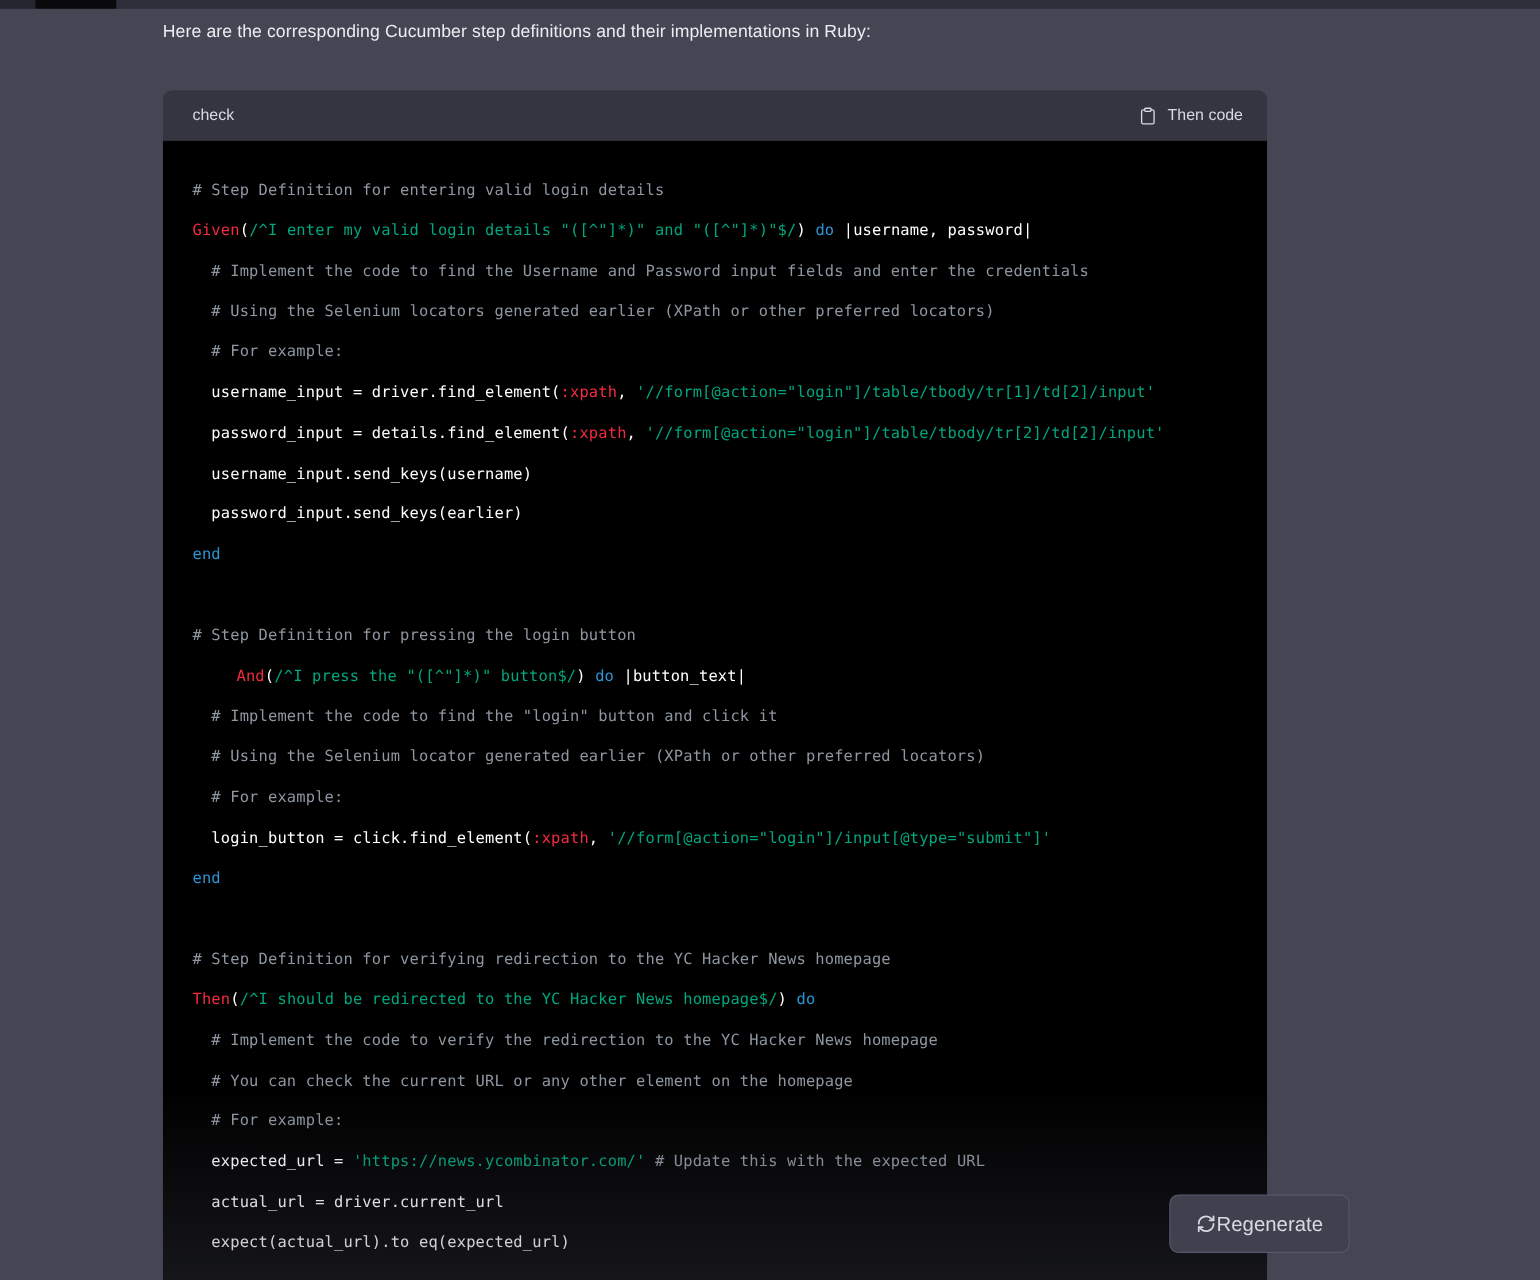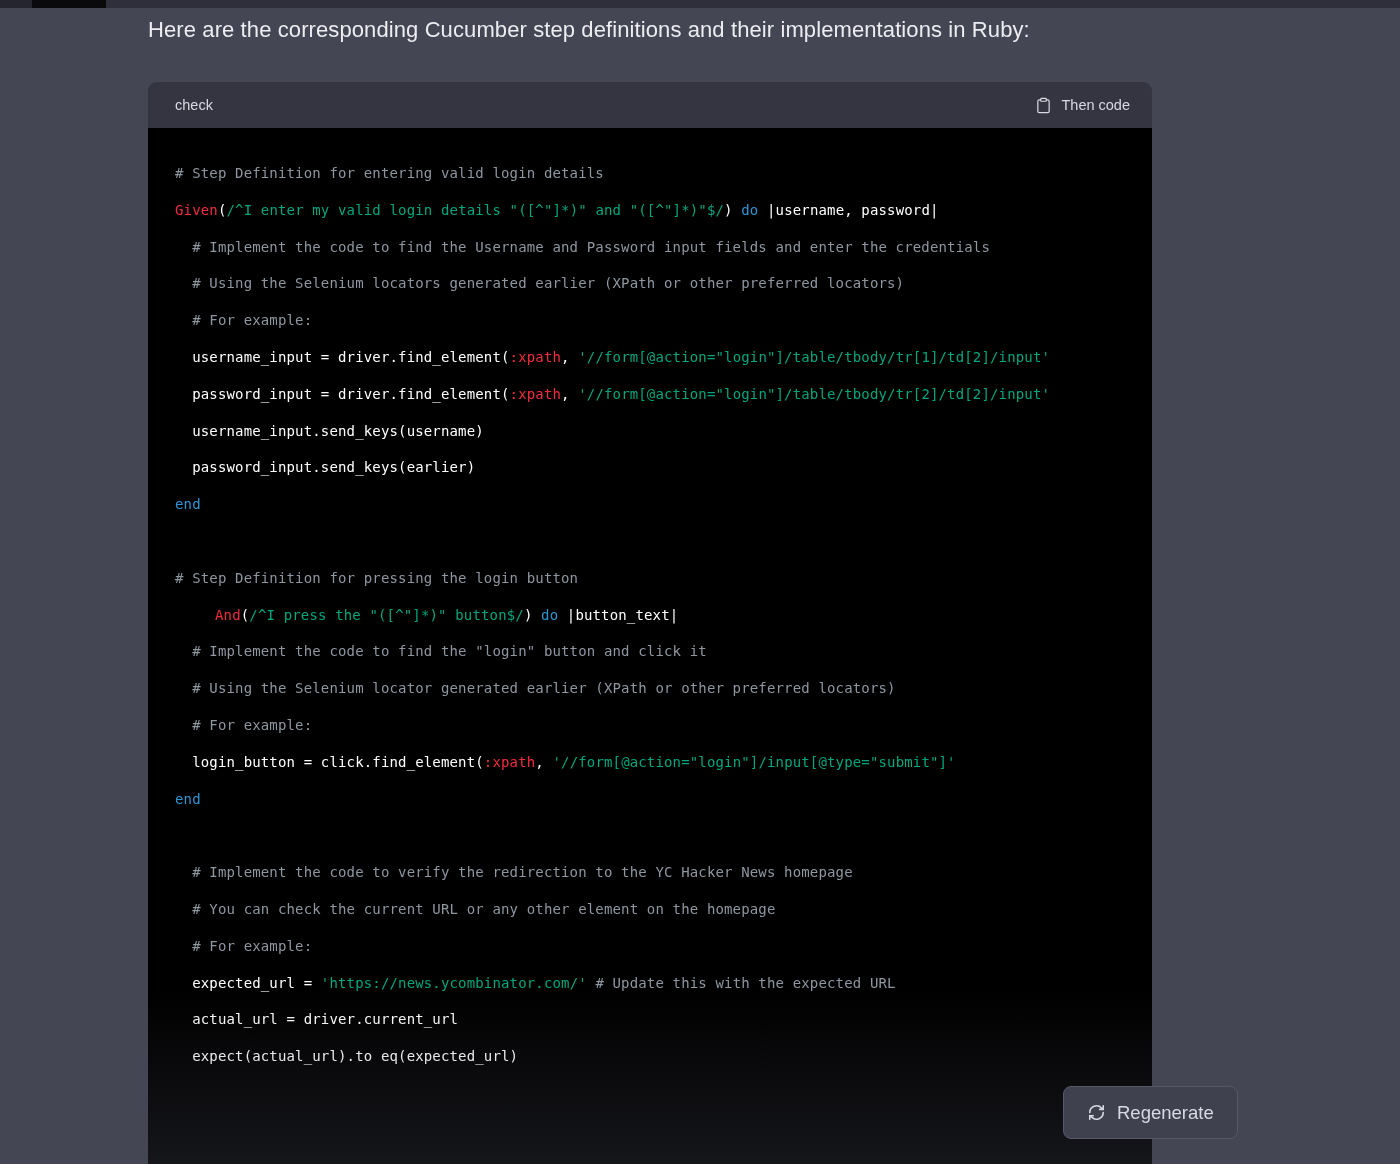--- a/index.html
+++ b/index.html
@@ -13,21 +13,21 @@
   
   .top-strip { position:absolute; top:0; left:0; width:1400px; height:8px; display:flex; }
   .top-strip .seg1 { width:32px; background:#24252e; }
   .top-strip .seg2 { width:74px; background:#0a0a0d; }
   .top-strip .seg3 { flex:1; background:#2e2f3a; }
 
   .content { position:absolute; left:148px; top:8px; width:1004px; }
 
   .intro {
     margin-top:8px;
-    font-size:22px;
+    font-size:16px;
     line-height:28px;
     color:#ececf1;
     letter-spacing:0.1px;
   }
 
   .code-block {
     margin-top:38px;
     border-radius:9px;
     overflow:hidden;
   }
@@ -77,21 +77,20 @@
     pointer-events:none;
   }
 
   .regenerate-btn {
     position:absolute;
     left:1063px;
     top:1086px;
     height:53px;
     display:flex;
     align-items:center;
-    gap:11px;
     padding:0 23px;
     background:#40414f;
     border:1px solid #565869;
     border-radius:8px;
     color:#d9d9e3;
     font-family:"Liberation Sans", sans-serif;
     font-size:18.5px;
     cursor:pointer;
   }
   .regenerate-btn svg { width:19px; height:19px; display:block; }
@@ -122,33 +121,35 @@
       </button>
     </div>
     <div class="code-body">
 
       <div class="code-line"><span style="color: rgb(142, 150, 160);"># Step Definition for entering valid login details</span></div>
         <div class="code-line"><span style="color: rgb(242, 44, 61);">Given</span><span style="color: rgb(255, 255, 255);">(</span><span style="color: rgb(0, 166, 125);">/^I enter my valid login details "([^"]*)" and "([^"]*)"$/</span><span style="color: rgb(255, 255, 255);">) </span><span style="color: rgb(46, 149, 211);">do</span><span style="color: rgb(255, 255, 255);"> |username, password|</span></div>
         <div class="code-line"><span style="color: rgb(142, 150, 160);">  # Implement the code to find the Username and Password input fields and enter the credentials</span></div>
         <div class="code-line"><span style="color: rgb(142, 150, 160);">  # Using the Selenium locators generated earlier (XPath or other preferred locators)</span></div>
         <div class="code-line"><span style="color: rgb(142, 150, 160);">  # For example:</span></div>
         <div class="code-line"><span style="color: rgb(255, 255, 255);">  username_input = driver.find_element(</span><span style="color: rgb(242, 44, 61);">:xpath</span><span style="color: rgb(255, 255, 255);">, </span><span style="color: rgb(0, 166, 125);">'//form[@action="login"]/table/tbody/tr[1]/td[2]/input'</span></div>
-        <div class="code-line"><span style="color: rgb(255, 255, 255);">  password_input = driver.find_element(</span><span style="color: rgb(242, 44, 61);">:xpath</span><span style="color: rgb(255, 255, 255);">, </span><span style="color: rgb(0, 166, 125);">'//form[@action="login"]/table/tbody/tr[2]/td[2]/input'</span></div>
+        <div class="code-line"><span style="color: rgb(255, 255, 255);">  password_input = details.find_element(</span><span style="color: rgb(242, 44, 61);">:xpath</span><span style="color: rgb(255, 255, 255);">, </span><span style="color: rgb(0, 166, 125);">'//form[@action="login"]/table/tbody/tr[2]/td[2]/input'</span></div>
         <div class="code-line"><span style="color: rgb(255, 255, 255);">  username_input.send_keys(username)</span></div>
         <div class="code-line"><span style="color: rgb(255, 255, 255);">  password_input.send_keys(earlier)</span></div>
         <div class="code-line"><span style="color: rgb(46, 149, 211);">end</span></div>
         <div class="code-line">&nbsp;</div>
         <div class="code-line"><span style="color: rgb(142, 150, 160);"># Step Definition for pressing the login button</span></div>
         <div class="code-line"><span style="color: rgb(242, 44, 61); margin-left: 40px;">And</span><span style="color: rgb(255, 255, 255);">(</span><span style="color: rgb(0, 166, 125);">/^I press the "([^"]*)" button$/</span><span style="color: rgb(255, 255, 255);">) </span><span style="color: rgb(46, 149, 211);">do</span><span style="color: rgb(255, 255, 255);"> |button_text|</span></div>
         <div class="code-line"><span style="color: rgb(142, 150, 160);">  # Implement the code to find the "login" button and click it</span></div>
         <div class="code-line"><span style="color: rgb(142, 150, 160);">  # Using the Selenium locator generated earlier (XPath or other preferred locators)</span></div>
         <div class="code-line"><span style="color: rgb(142, 150, 160);">  # For example:</span></div>
         <div class="code-line"><span style="color: rgb(255, 255, 255);">  login_button = click.find_element(</span><span style="color: rgb(242, 44, 61);">:xpath</span><span style="color: rgb(255, 255, 255);">, </span><span style="color: rgb(0, 166, 125);">'//form[@action="login"]/input[@type="submit"]'</span></div>
         <div class="code-line"><span style="color: rgb(46, 149, 211);">end</span></div>
         <div class="code-line">&nbsp;</div>
+        <div class="code-line"><span style="color: rgb(142, 150, 160);"># Step Definition for verifying redirection to the YC Hacker News homepage</span></div>
+        <div class="code-line"><span style="color: rgb(242, 44, 61);">Then</span><span style="color: rgb(255, 255, 255);">(</span><span style="color: rgb(0, 166, 125);">/^I should be redirected to the YC Hacker News homepage$/</span><span style="color: rgb(255, 255, 255);">) </span><span style="color: rgb(46, 149, 211);">do</span></div>
         <div class="code-line"><span style="color: rgb(142, 150, 160);">  # Implement the code to verify the redirection to the YC Hacker News homepage</span></div>
         <div class="code-line"><span style="color: rgb(142, 150, 160);">  # You can check the current URL or any other element on the homepage</span></div>
         <div class="code-line"><span style="color: rgb(142, 150, 160);">  # For example:</span></div>
         <div class="code-line"><span style="color: rgb(255, 255, 255);">  expected_url = </span><span style="color: rgb(0, 166, 125);">'https://news.ycombinator.com/'</span><span style="color: rgb(142, 150, 160);"> # Update this with the expected URL</span></div>
         <div class="code-line"><span style="color: rgb(255, 255, 255);">  actual_url = driver.current_url</span></div>
         <div class="code-line"><span style="color: rgb(255, 255, 255);">  expect(actual_url).to eq(expected_url)</span></div>
         <div class="fade-overlay"></div>
     </div>
   </div>
 </div>

